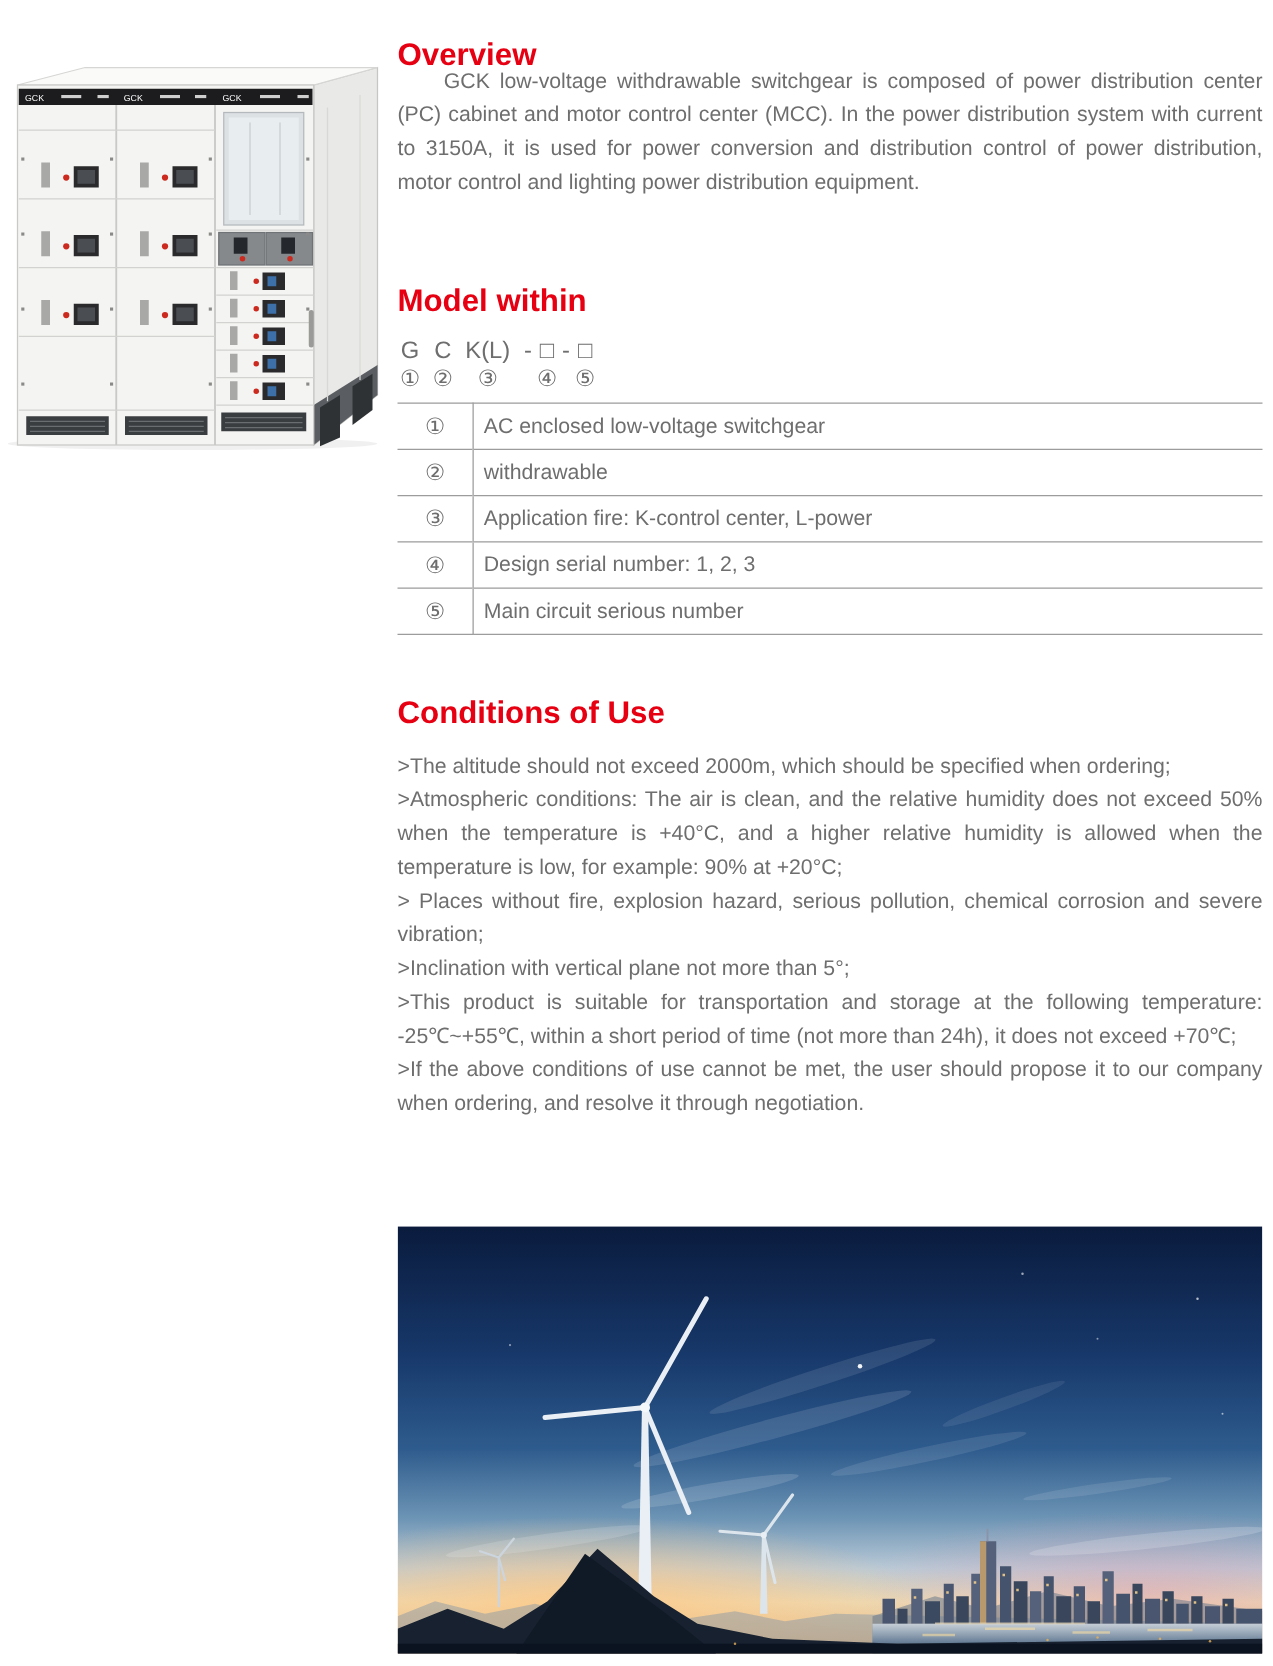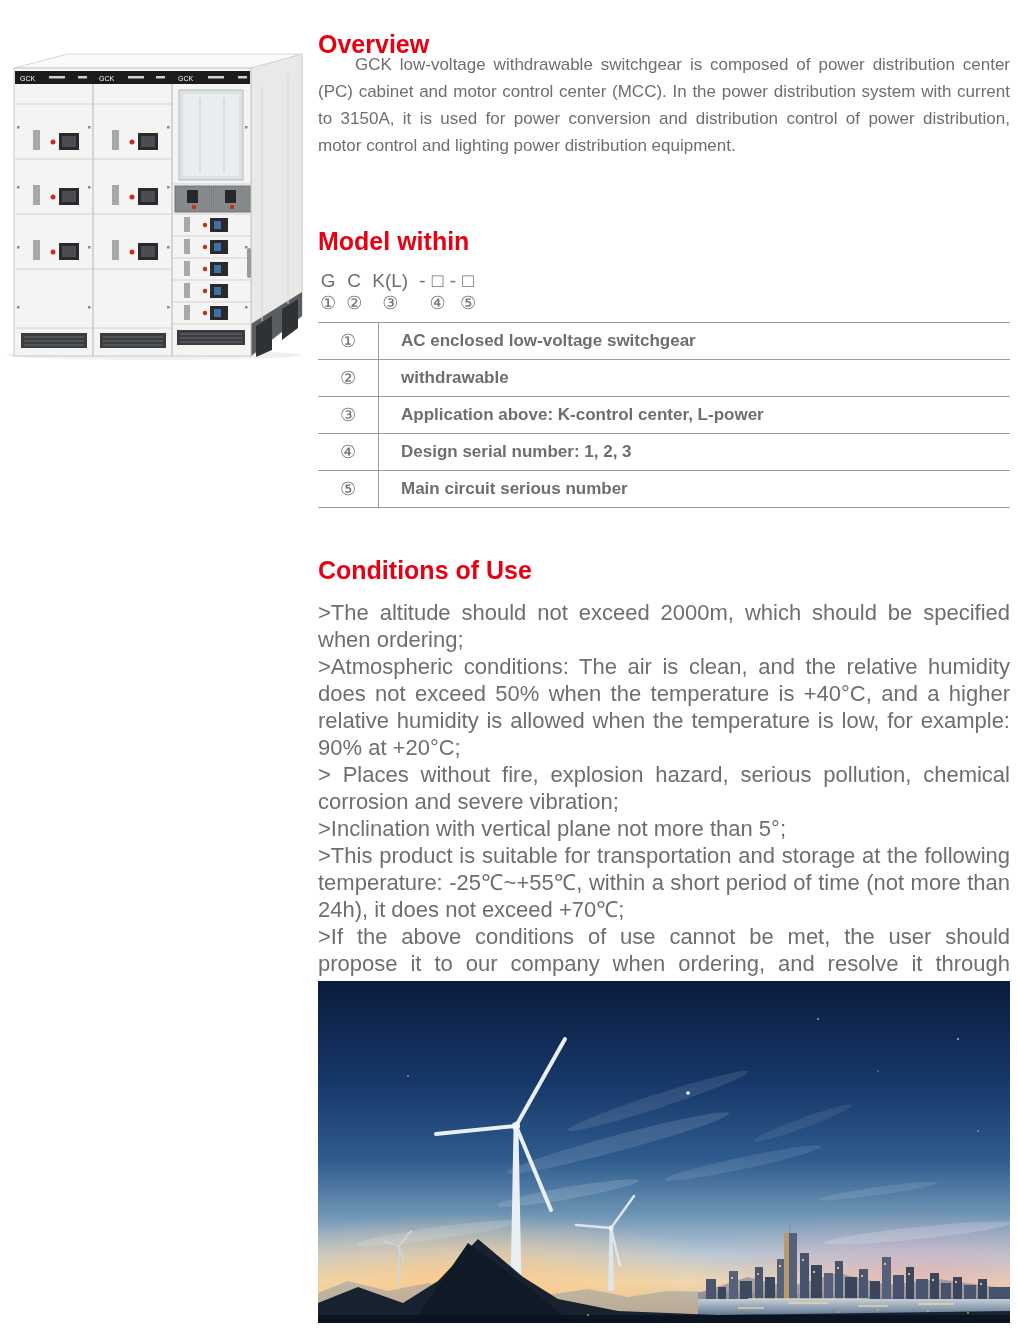--- a/index.html
+++ b/index.html
@@ -27,24 +27,24 @@
   .mc .num{font-size:18px;line-height:20px;margin-top:2px;}
   .model-table{
     position:absolute;left:0;top:322px;width:692px;border-collapse:collapse;
   }
   .model-table td{
     border-top:1px solid #9c9c9c;height:34px;font-size:17px;color:#6e6e6e;
     vertical-align:middle;
   }
   .model-table tr:last-child td{border-bottom:1px solid #9c9c9c;}
   .model-table td.num{width:58px;text-align:center;border-right:1px solid #9c9c9c;font-size:18px;}
-  .model-table td.desc{padding-left:22px;font-weight:bold;}
+  .model-table td.desc{padding-left:8px;}
   .conditions-title{top:556px;}
   .conditions-body{position:absolute;left:0;top:599px;width:692px;}
-  .conditions-body p{margin:0;font-size:22px;line-height:27px;color:#6e6e6e;text-align:justify;}
+  .conditions-body p{margin:0;font-size:17px;line-height:27px;color:#6e6e6e;text-align:justify;}
   .hero{position:absolute;left:0;top:981px;width:692px;height:342px;overflow:hidden;}
   svg{display:block;}
 </style>
 </head>
 <body>
 
 <div class="page">
 
   <figure class="product-photo" style="margin:0">
     <svg viewBox="0 0 302 334" width="302" height="334">
@@ -249,21 +249,21 @@
         <tr>
             <td class="num">①</td>
             <td class="desc">AC enclosed low-voltage switchgear</td>
           </tr>
         <tr>
             <td class="num">②</td>
             <td class="desc">withdrawable</td>
           </tr>
         <tr>
             <td class="num">③</td>
-            <td class="desc">Application above: K-control center, L-power</td>
+            <td class="desc">Application fire: K-control center, L-power</td>
           </tr>
         <tr>
             <td class="num">④</td>
             <td class="desc">Design serial number: 1, 2, 3</td>
           </tr>
         <tr>
             <td class="num">⑤</td>
             <td class="desc">Main circuit serious number</td>
           </tr>
       </tbody>

